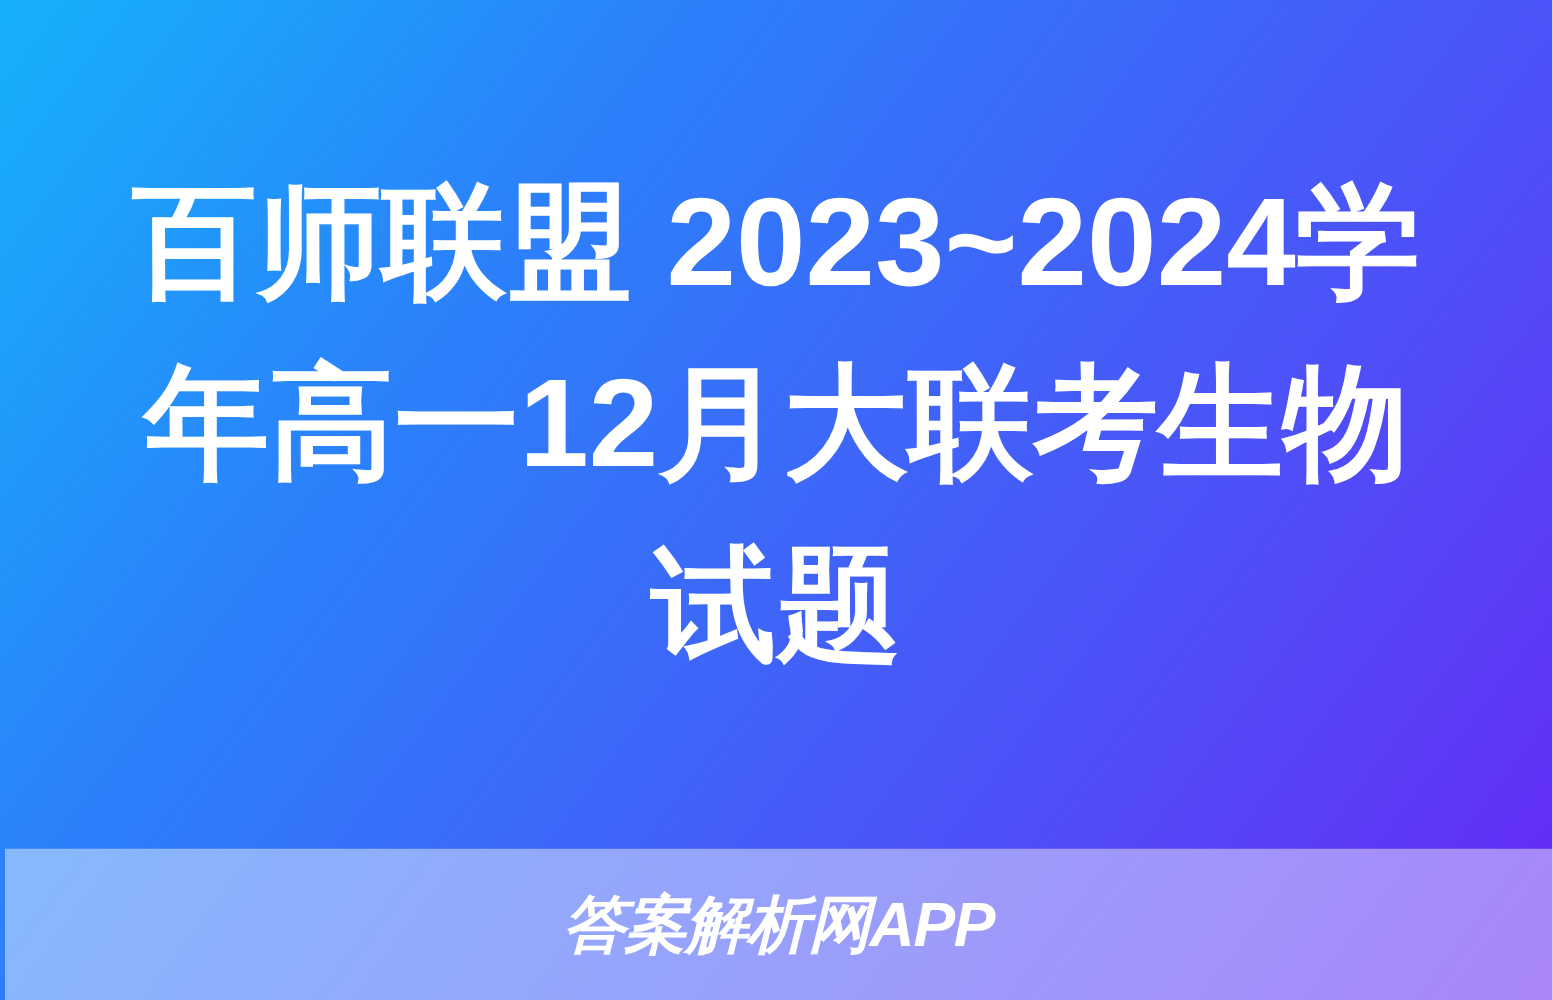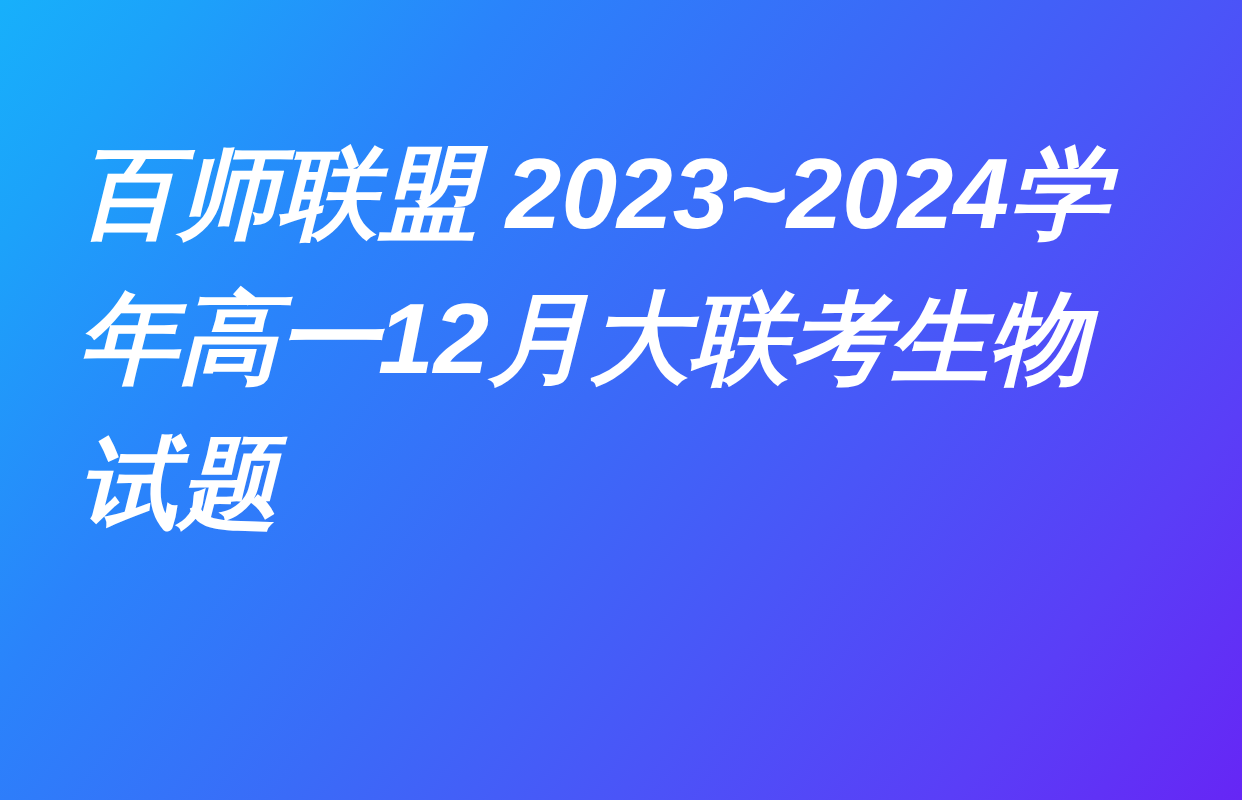--- a/index.html
+++ b/index.html
@@ -40,21 +40,21 @@
     box-sizing: border-box;
     padding: 0 78px;
   }
 
   .title-text {
     margin: 0;
     color: #ffffff;
     font-size: 100px;
     line-height: 145px;
     font-weight: 700;
-    font-style: italic;
+    text-align: center;
     letter-spacing: 0px;
     white-space: normal;
     word-break: break-all;
     font-family: "Liberation Sans", "DejaVu Sans", sans-serif;
     text-rendering: geometricPrecision;
     max-width: 1086px;
   }
 
   
   .bottom-banner {
@@ -85,14 +85,17 @@
 </style>
 </head>
 <body>
 
 <div id="poster">
 
   <div class="title-block">
     <h1 class="title-text">百师联盟 2023~2024学年高一12月大联考生物试题</h1>
   </div>
 
+  <div class="bottom-banner">
+    <span class="banner-text">答案解析网APP</span>
+  </div>
 
 </div>
 
 </body></html>

